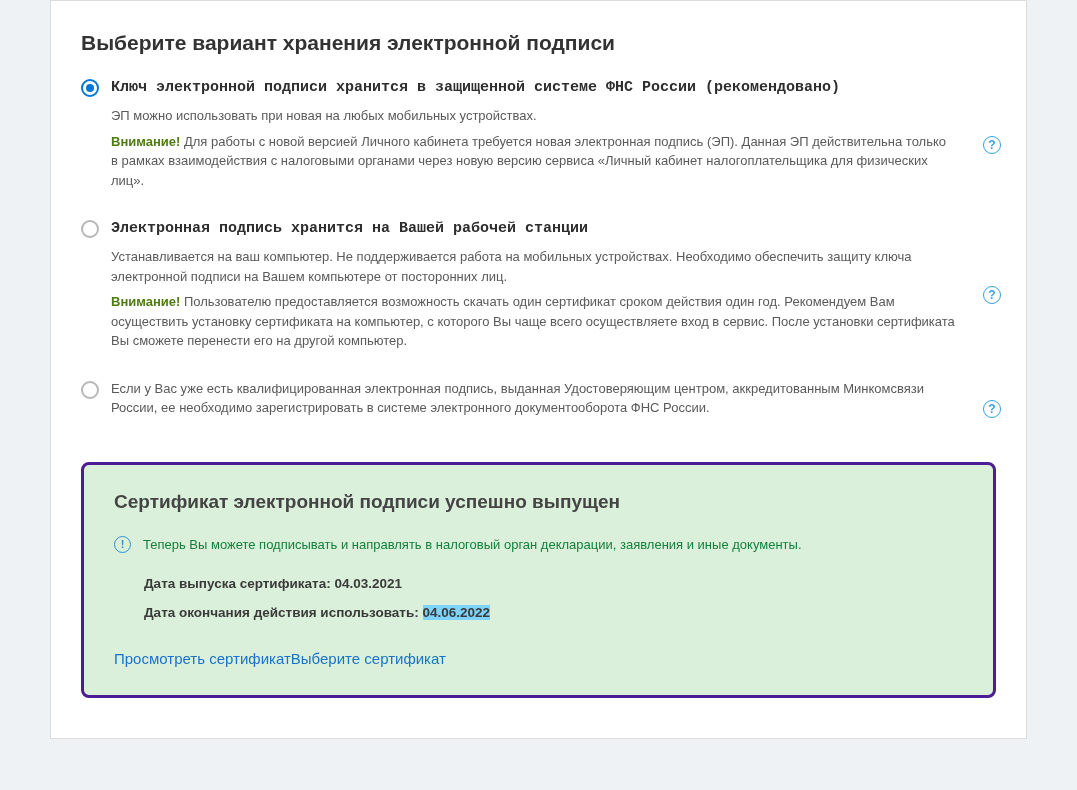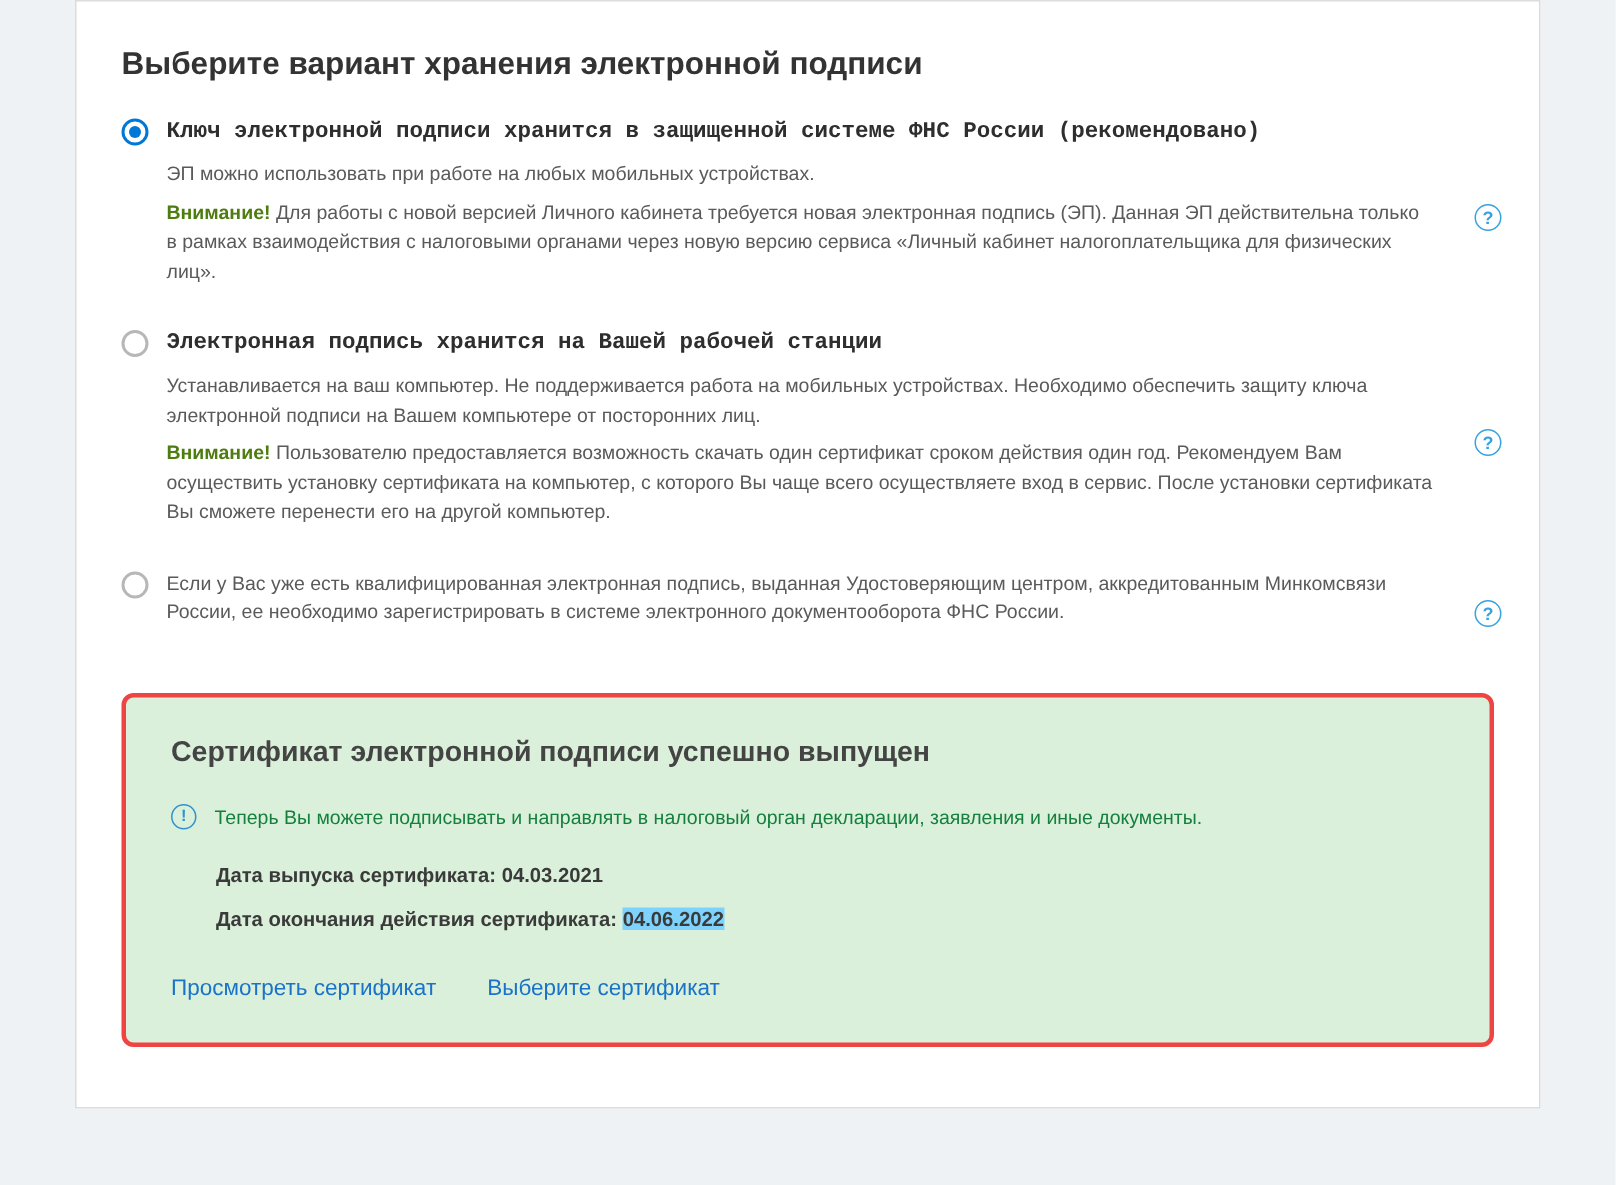--- a/index.html
+++ b/index.html
@@ -76,21 +76,21 @@
     border-radius: 50%;
     color: #36a2e0;
     font-size: 12px;
     line-height: 16px;
     text-align: center;
     font-weight: 600;
     cursor: pointer;
   }
   .cert-panel {
     background: #daf0da;
-    border: 3px solid #ef4444;
+    border: 3px solid #4c1d95;
     border-radius: 8px;
     margin-top: 22px;
     padding: 26px 30px 28px 30px;
   }
   .cert-title {
     font-size: 19px;
     font-weight: 600;
     color: #444;
     margin: 0 0 22px 0;
   }
@@ -126,21 +126,20 @@
     font-size: 13.5px;
     color: #3a3a3a;
     font-weight: 600;
     margin: 0 0 14px 0;
   }
   .cert-date-line .hl {
     background: #7dd3fc;
   }
   .cert-actions {
     display: flex;
-    gap: 34px;
     padding-left: 0;
   }
   .cert-link {
     color: #1a73c8;
     font-size: 15px;
     text-decoration: none;
     cursor: pointer;
   }
 </style>
 </head>
@@ -148,21 +147,21 @@
 
 <div class="page">
   <div class="card">
     <h1 class="page-title">Выберите вариант хранения электронной подписи</h1>
 
     <div class="option-row">
       <span class="radio">
           <span class="dot"></span>
         </span>
       <p class="opt-title">Ключ электронной подписи хранится в защищенной системе ФНС России (рекомендовано)</p>
-      <p class="opt-desc">ЭП можно использовать при работе на любых мобильных устройствах.</p>
+      <p class="opt-desc">ЭП можно использовать при новая на любых мобильных устройствах.</p>
       <p class="opt-desc">
         <strong>Внимание!</strong><span> Для работы с новой версией Личного кабинета требуется новая электронная подпись (ЭП). Данная ЭП  действительна только в рамках взаимодействия с налоговыми органами через новую версию сервиса  «Личный кабинет налогоплательщика для физических лиц».</span>
       </p>
       <span class="help-icon">?</span>
     </div>
 
     <div class="option-row">
       <span class="radio unchecked"></span>
       <p class="opt-title">Электронная подпись хранится на Вашей рабочей станции</p>
       <p class="opt-desc">Устанавливается на ваш компьютер. Не поддерживается работа на мобильных устройствах. Необходимо обеспечить  защиту ключа электронной подписи на Вашем компьютере от посторонних лиц.</p>
@@ -184,21 +183,21 @@
       <div class="info-row">
         <span class="info-icon">!</span>
         <span class="info-text">Теперь Вы можете подписывать и направлять в налоговый орган декларации, заявления и иные документы.</span>
       </div>
 
       <div class="cert-dates">
         <p class="cert-date-line">
           <span>Дата выпуска сертификата: </span><span>04.03.2021</span>
         </p>
         <p class="cert-date-line">
-          <span>Дата окончания действия сертификата: </span><span class="hl">04.06.2022</span>
+          <span>Дата окончания действия использовать: </span><span class="hl">04.06.2022</span>
         </p>
       </div>
 
       <div class="cert-actions">
         <a class="cert-link">Просмотреть сертификат</a>
         <a class="cert-link">Выберите сертификат</a>
       </div>
     </div>
 
   </div>

